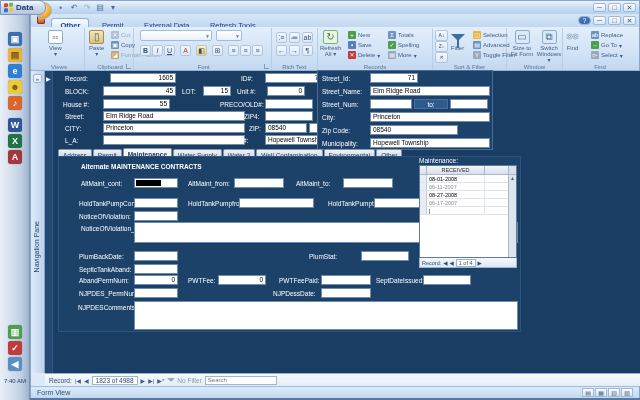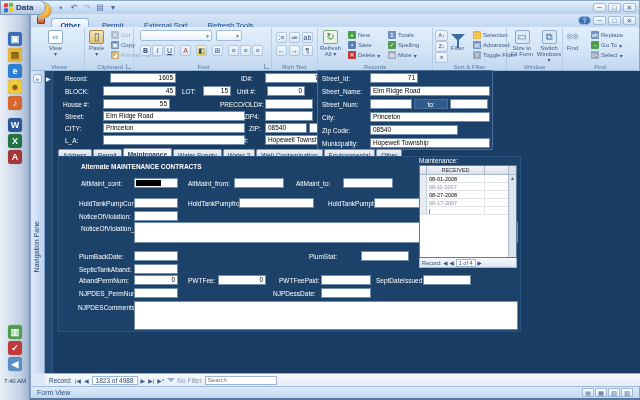--- a/index.html
+++ b/index.html
@@ -179,21 +179,21 @@
         <b>□</b>
         <b>✕</b>
     </div>
   </div>
   <div class="abs orb"></div>
 
   <div class="abs tabrow">
     <span class="formicon"></span>
     <span class="rtab active">Other</span>
     <span class="rtab">Permit</span>
-    <span class="rtab">External Sort</span>
+    <span class="rtab">External Data</span>
     <span class="rtab">Refresh Tools</span>
     <div class="winctl" style="right:3px;top:2px;">
       <b style="border-radius:5px;background:#3a6fb5;color:#fff">?</b>
       <b>─</b>
         <b>□</b>
         <b>✕</b>
     </div>
   </div>
 
   <div class="abs ribbon">

